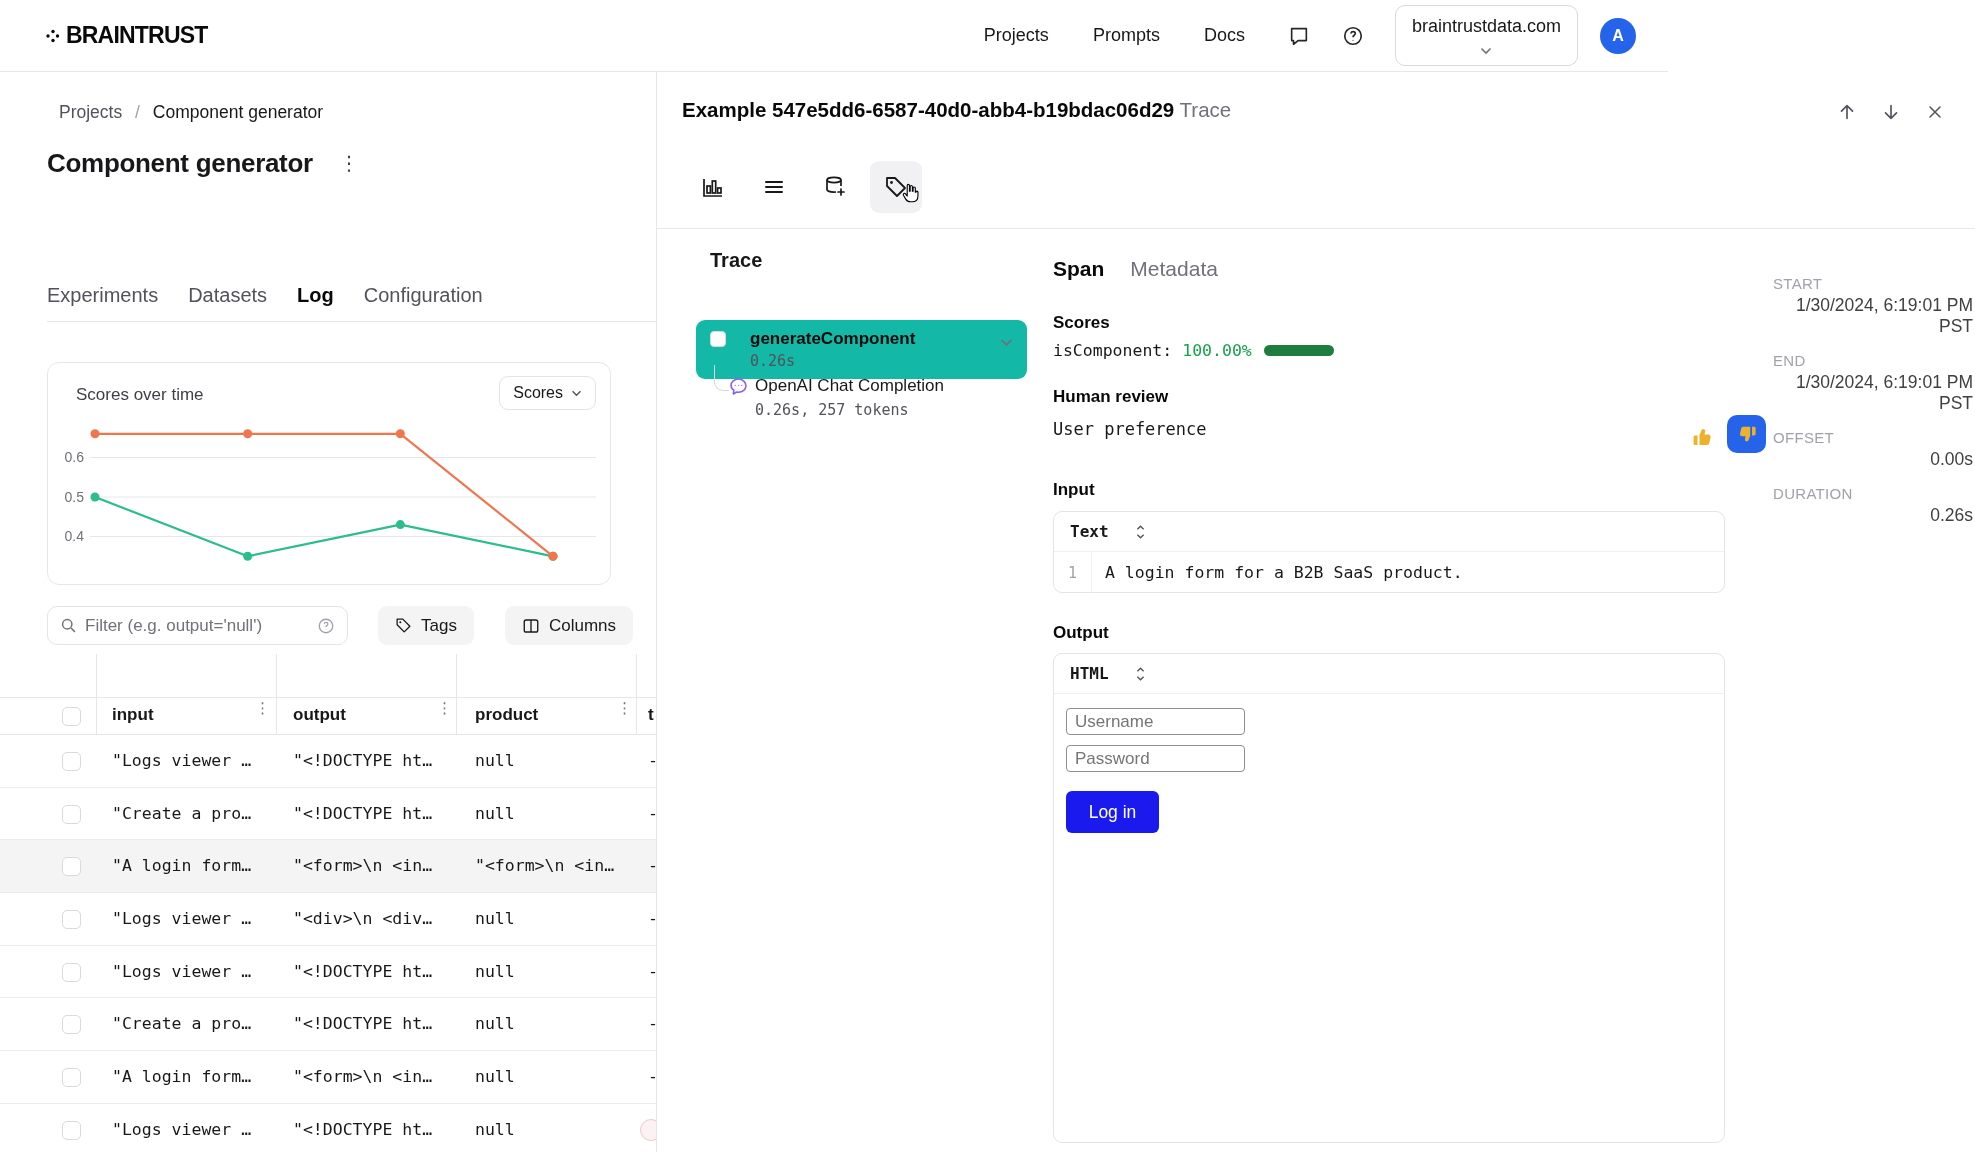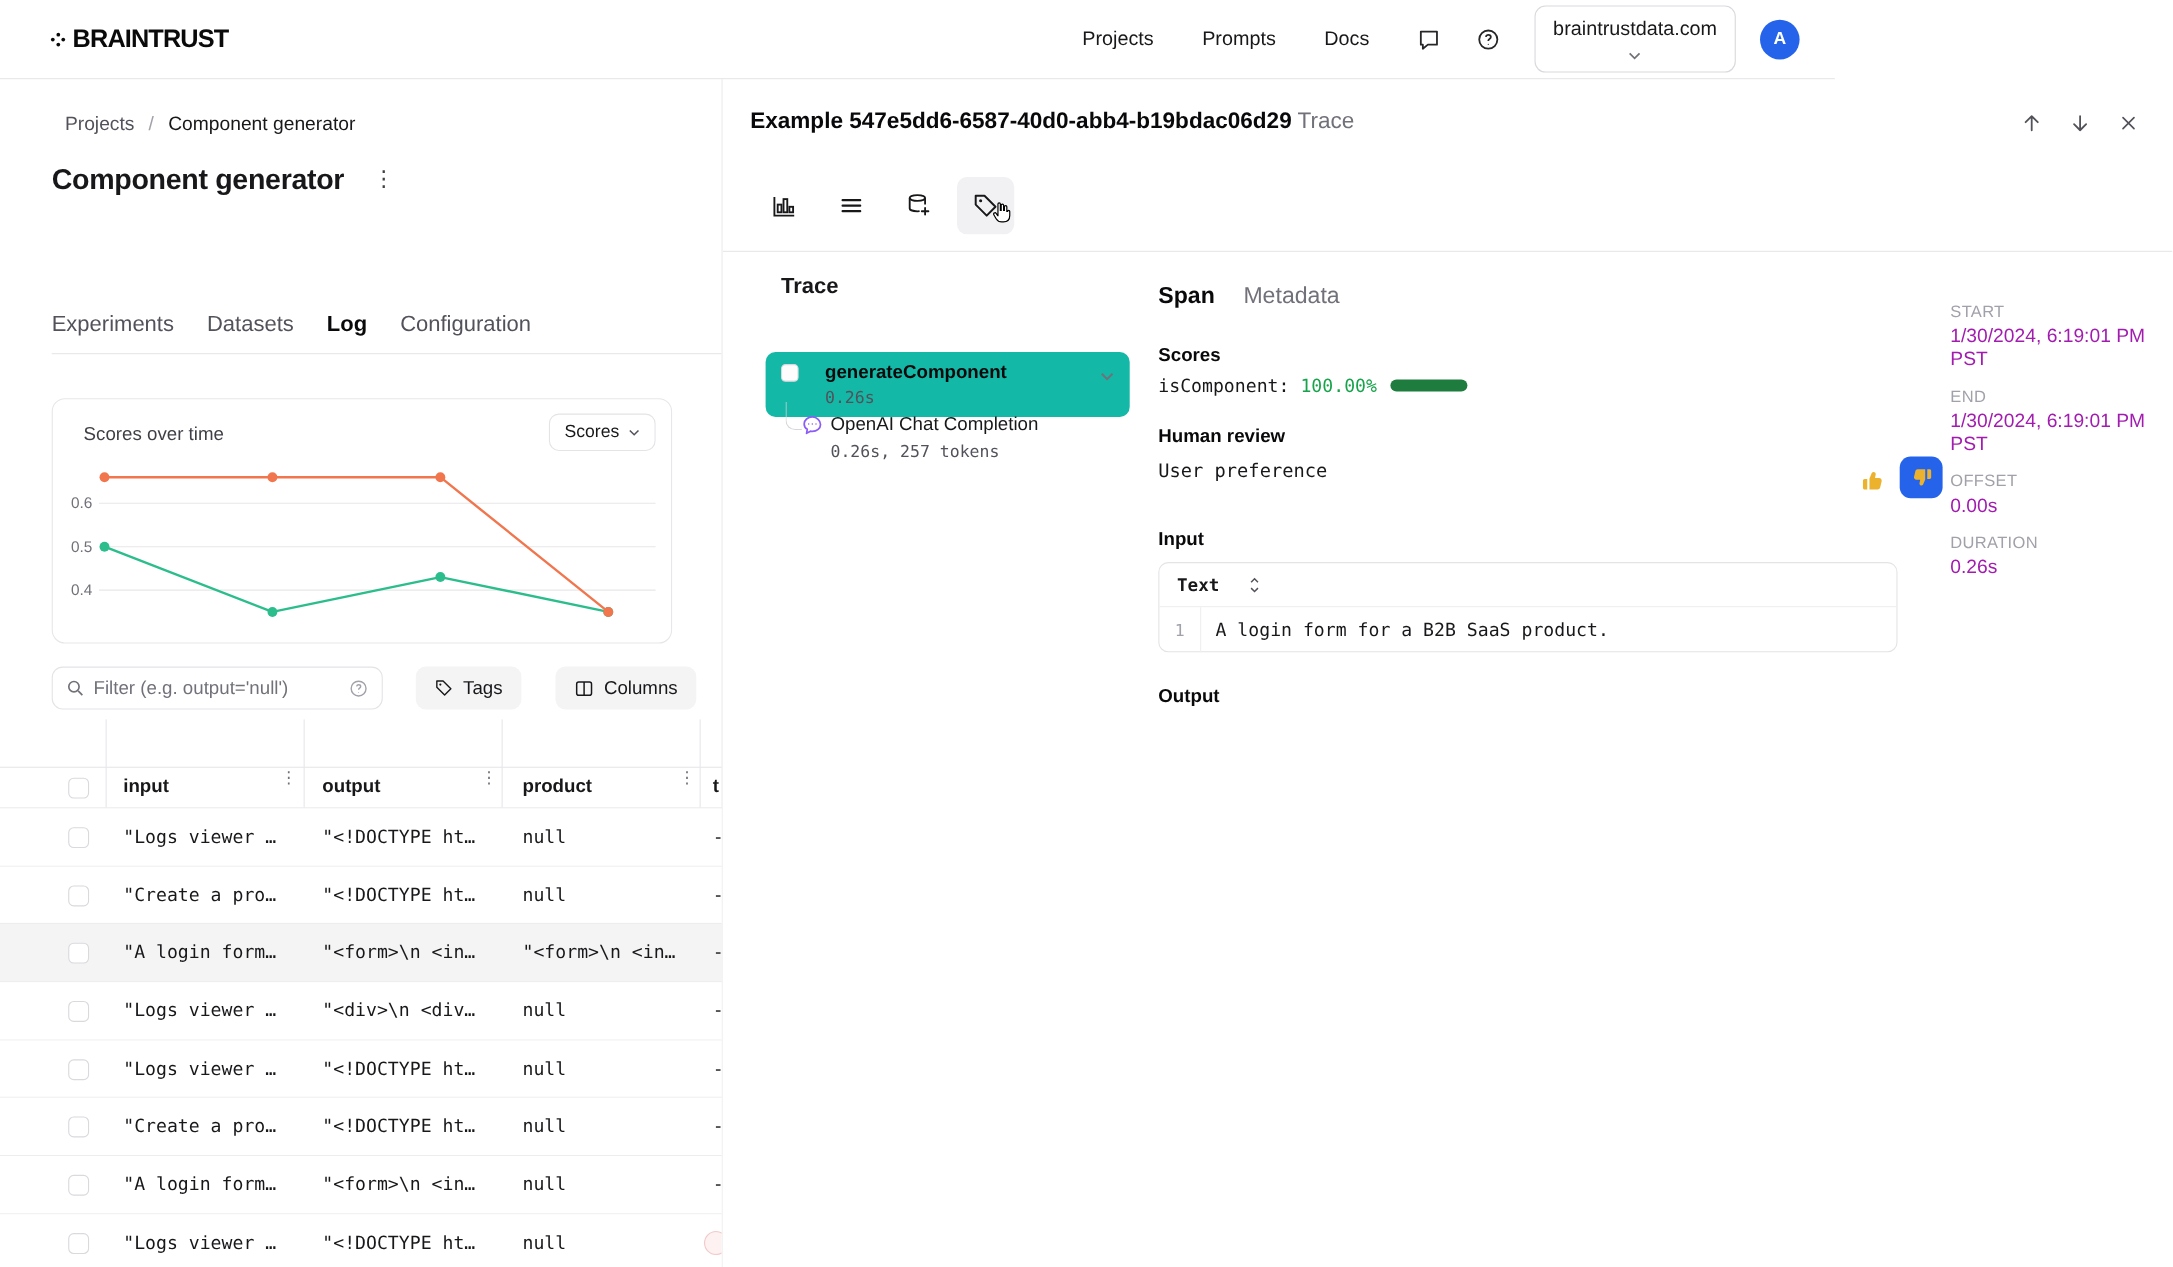--- a/index.html
+++ b/index.html
@@ -127,21 +127,21 @@
   .form-area { padding:14px 0 0 12px;}
   .form-area input { display:block; width:179px; height:27px; border:1.5px solid #8f8f8f; border-radius:4px;
     padding:0 8px; font-size:17px; font-family:"Liberation Sans",sans-serif; margin-bottom:10px; color:#18181b;}
   .form-area input::placeholder { color:#757575;}
   .login-btn { margin-top:9px; width:93px; height:42px; background:#1a1aee; color:#fff; border:none;
     border-radius:6px; font-size:17.5px; font-family:"Liberation Sans",sans-serif; cursor:pointer;}
 
   .meta-col { position:absolute; left:1116px; top:46px; width:200px;}
   .meta-block { margin-bottom:15px;}
   .meta-label { font-size:15px; color:#a1a1aa; letter-spacing:0.3px; margin-bottom:3px;}
-  .meta-value { font-size:17.5px; color:#a21caf;}
+  .meta-value { font-size:17.5px; color:#404040;text-align:right;}
 
   .cursor-glyph { position:absolute; left:244px; top:110px; z-index:9; pointer-events:none;}
   svg { display:block;}
 </style>
 </head>
 <body>
 
 <div class="topnav">
   <div class="logo">
     <svg width="16" height="16" viewBox="0 0 16 16">
@@ -449,20 +449,33 @@
           <path d="M2.5 6 6 2.5 9.5 6M2.5 12 6 15.5 9.5 12"></path>
         </svg>
       </div>
       <div class="code-row">
         <span class="gutter">1</span>
         <span class="code-text">A login form for a B2B SaaS product.</span>
       </div>
     </div>
 
     <div class="sec-heading" style="top:394px">Output</div>
+    <div class="io-card output-card">
+      <div class="io-head">
+        <span class="io-type">HTML</span>
+        <svg class="updown" width="11" height="16" viewBox="0 0 12 18" fill="none" stroke="#52525b" stroke-width="1.5">
+          <path d="M2.5 6 6 2.5 9.5 6M2.5 12 6 15.5 9.5 12"></path>
+        </svg>
+      </div>
+      <div class="form-area">
+        <input type="text" placeholder="Username" style="">
+        <input type="text" placeholder="Password" style="">
+        <button class="login-btn">Log in</button>
+      </div>
+    </div>
 
     <div class="meta-col">
         <div class="meta-block">
           <div class="meta-label">START</div>
           <div class="meta-value">1/30/2024, 6:19:01 PM PST</div>
         </div>
         <div class="meta-block">
           <div class="meta-label">END</div>
           <div class="meta-value">1/30/2024, 6:19:01 PM PST</div>
         </div>

